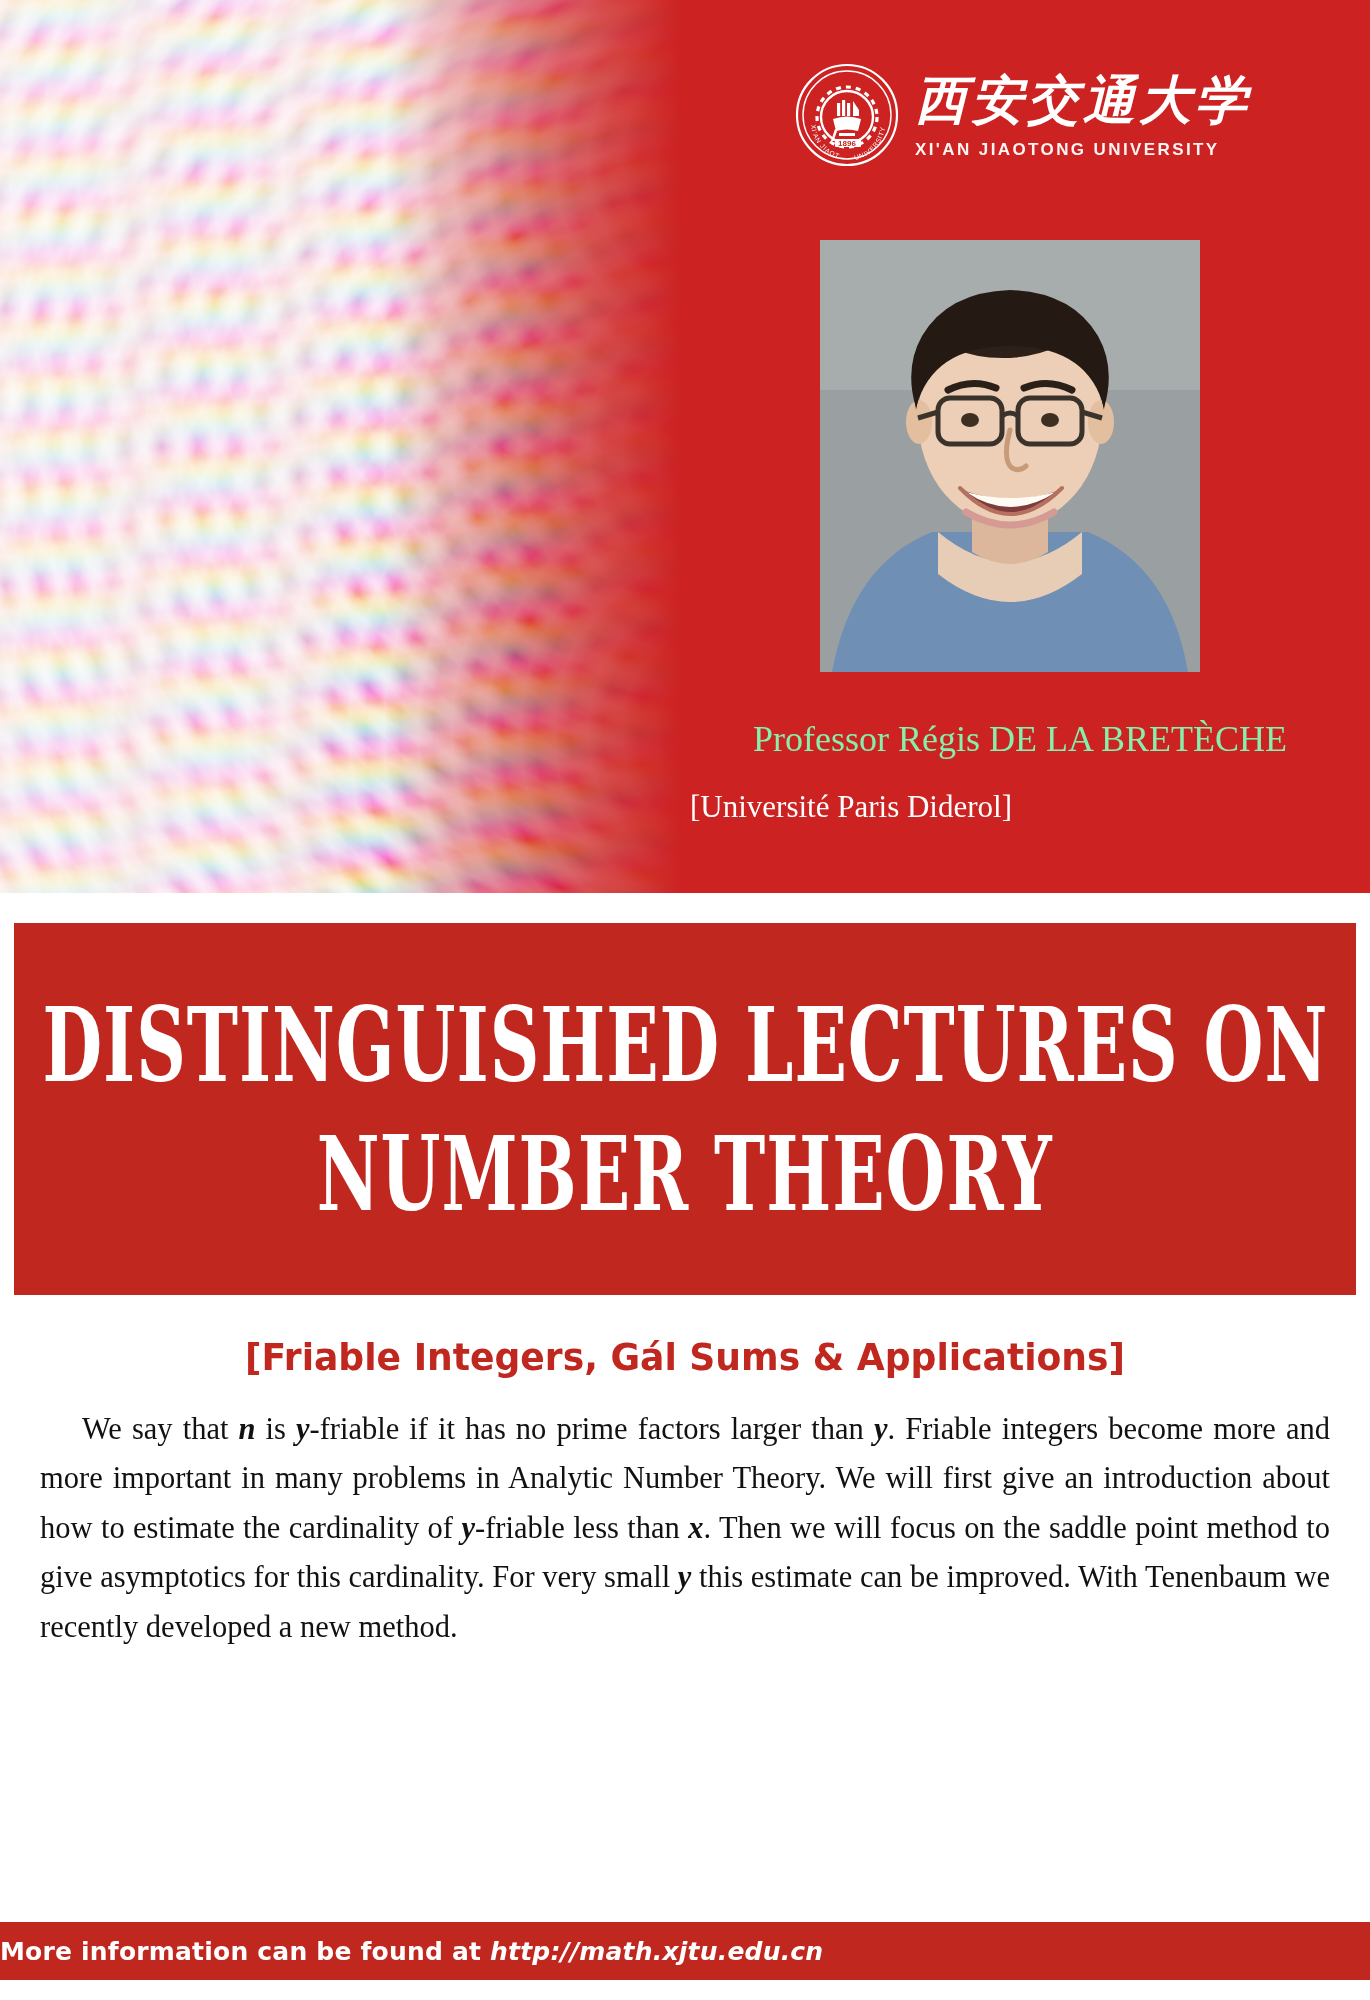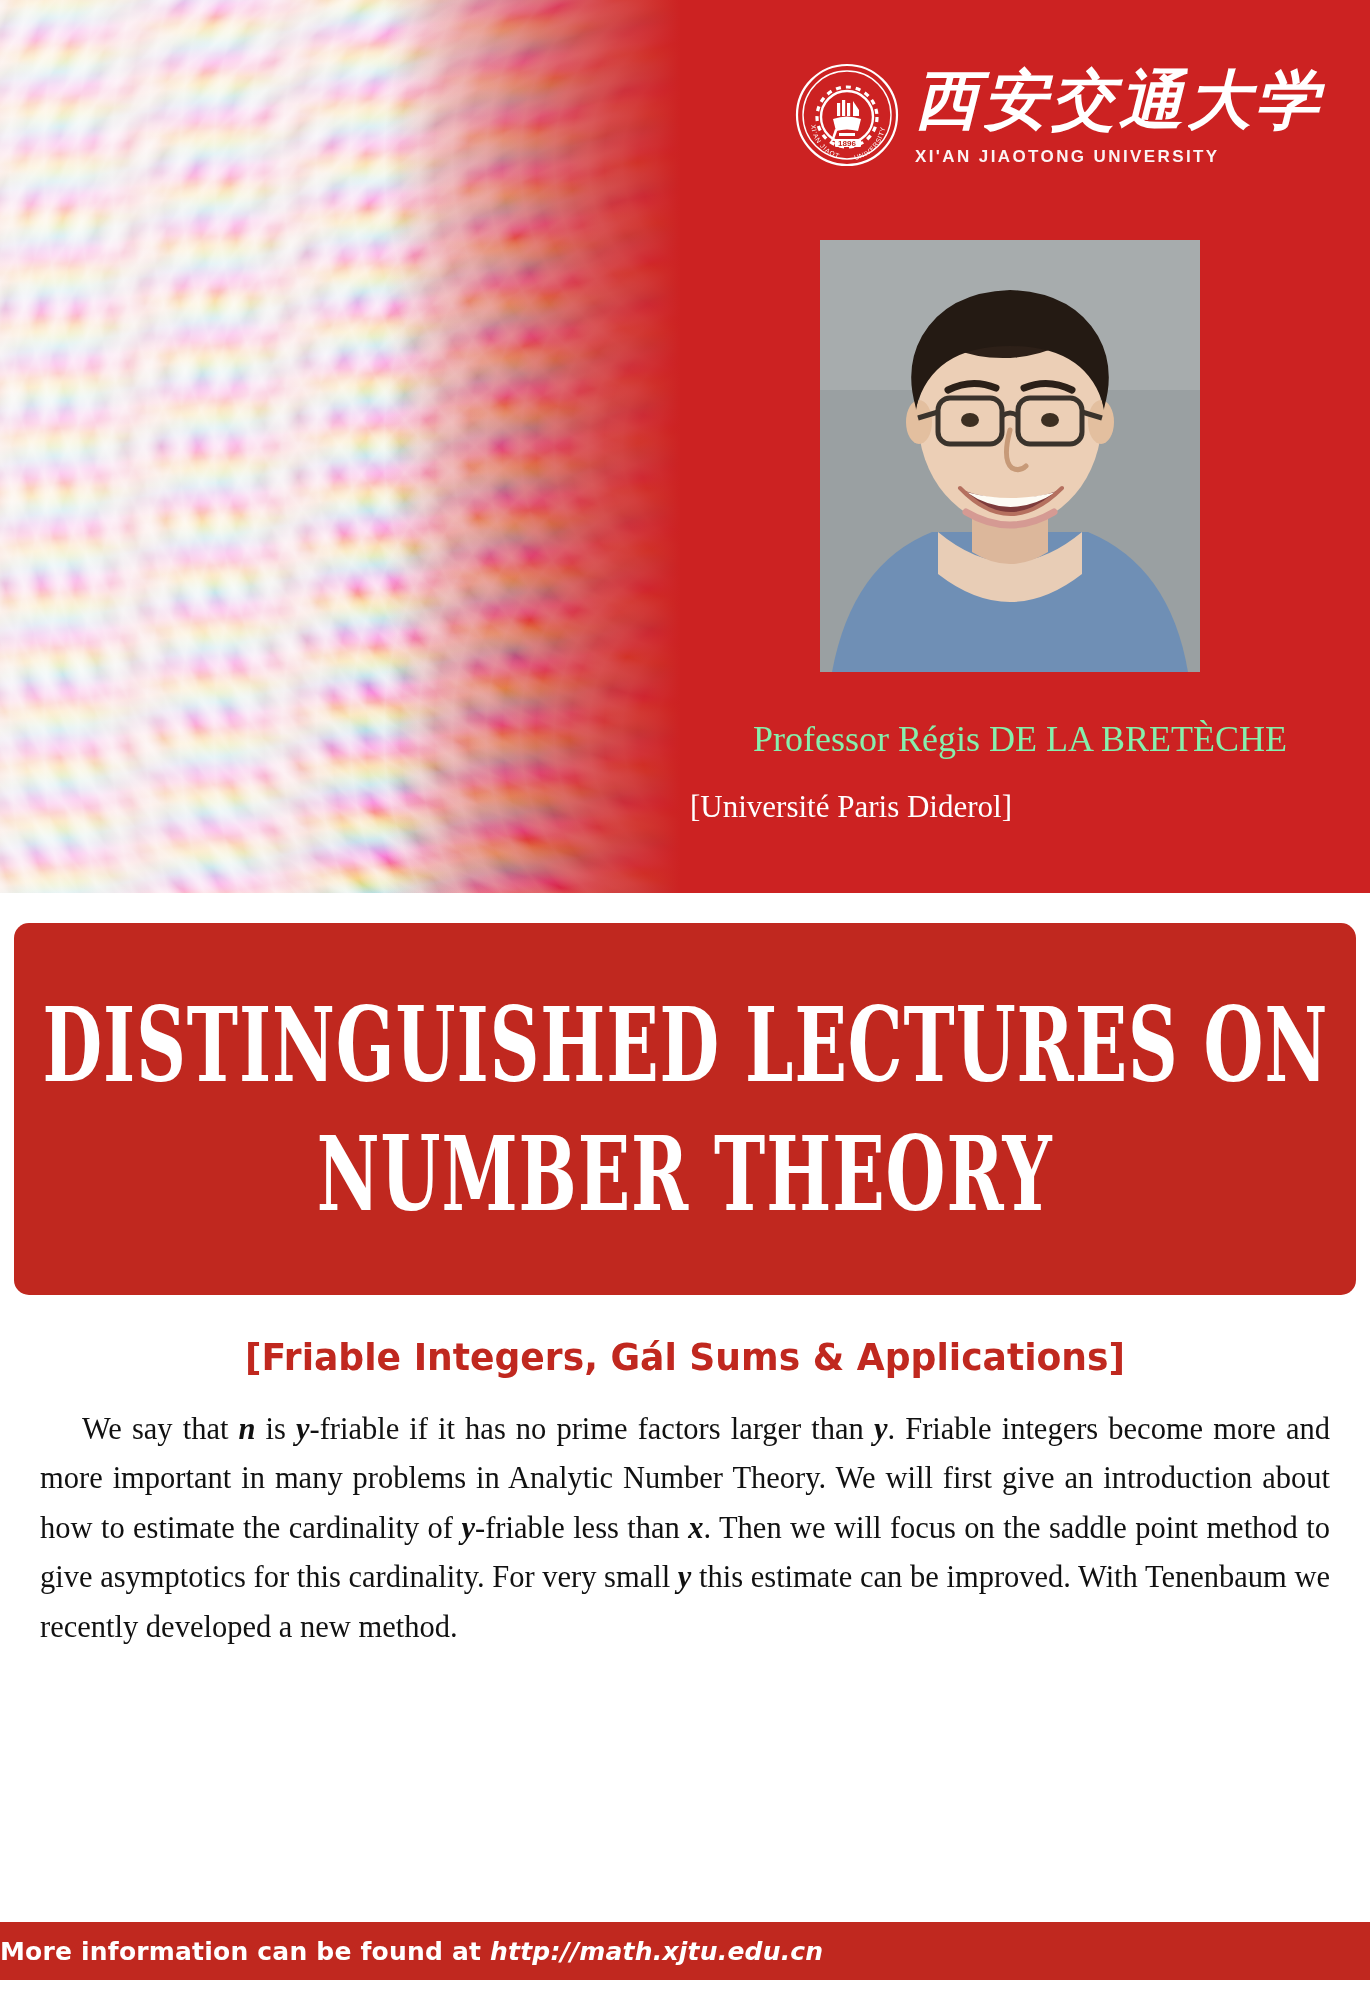--- a/index.html
+++ b/index.html
@@ -134,21 +134,21 @@
   }
   .logo-seal svg { display: block; }
   .logo-words {
     display: flex;
     flex-direction: column;
     justify-content: center;
     padding-top: 4px;
   }
   .logo-cn {
     font-family: "Liberation Serif", serif;
-    font-size: 64px;
+    font-size: 52px;
     font-weight: 700;
     color: #ffffff;
     letter-spacing: 4px;
     line-height: 1.05;
     white-space: nowrap;
     font-style: italic;
   }
   .logo-en {
     font-family: "Liberation Sans", sans-serif;
     font-size: 17px;
@@ -231,21 +231,20 @@
     left: 14px;
     top: 923px;
     width: 1342px;
     height: 372px;
     background: #c0281f;
     display: flex;
     flex-direction: column;
     align-items: center;
     justify-content: center;
     gap: 55px;
-    border-radius: 15px;
   }
   .title-line {
     color: #ffffff;
     font-family: "DejaVu Serif", serif;
     font-weight: 700;
     font-size: 74px;
     letter-spacing: 1px;
     line-height: 1;
     text-align: center;
     transform: scaleY(1.38) scaleX(0.93);

